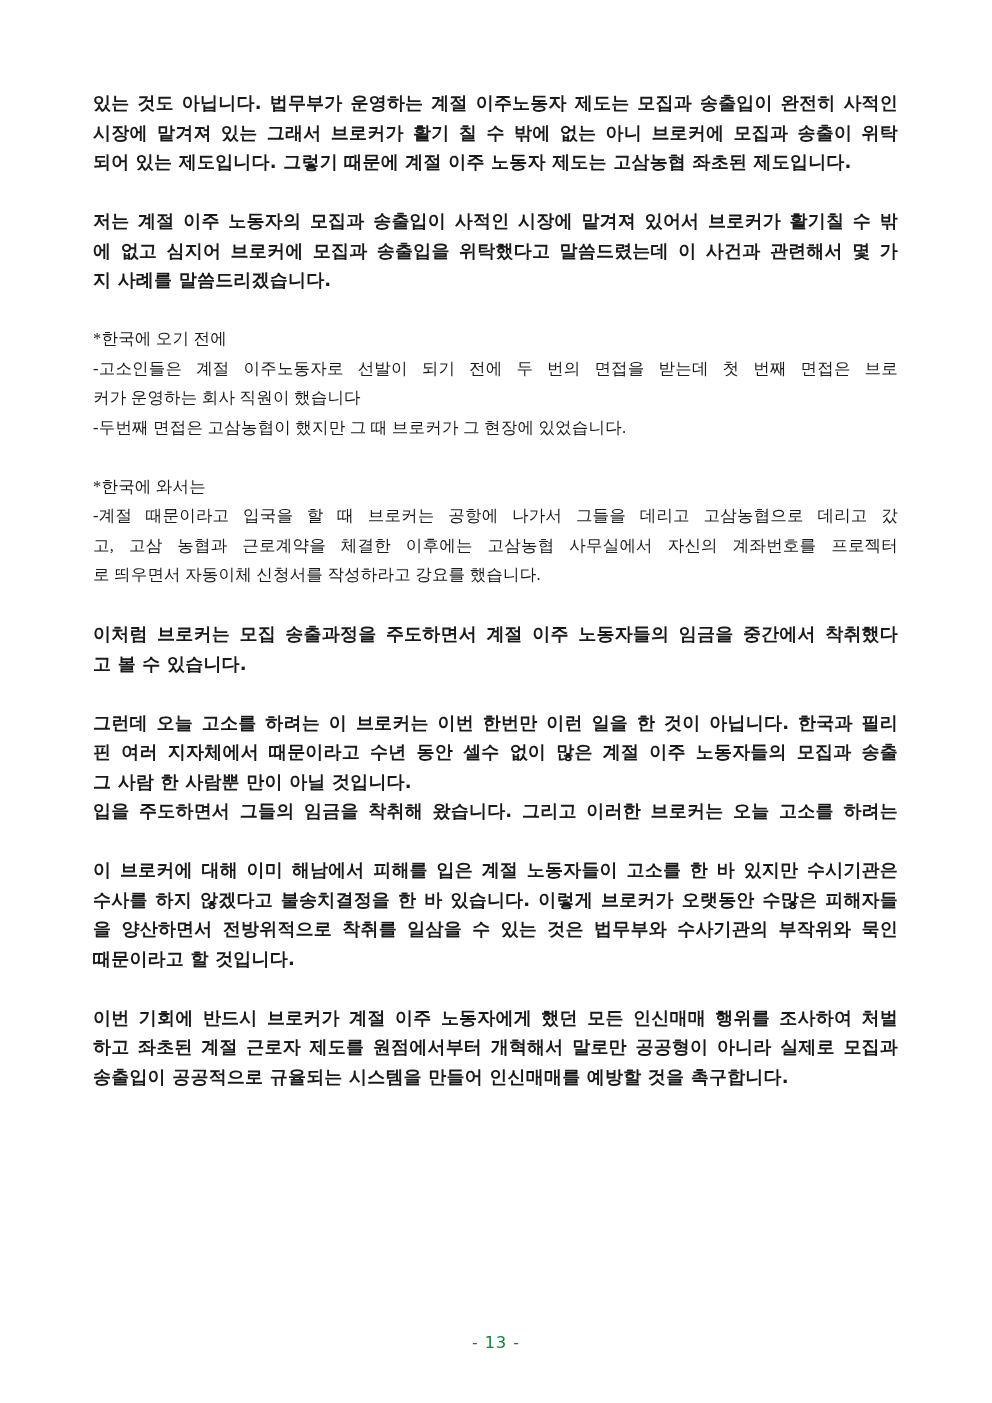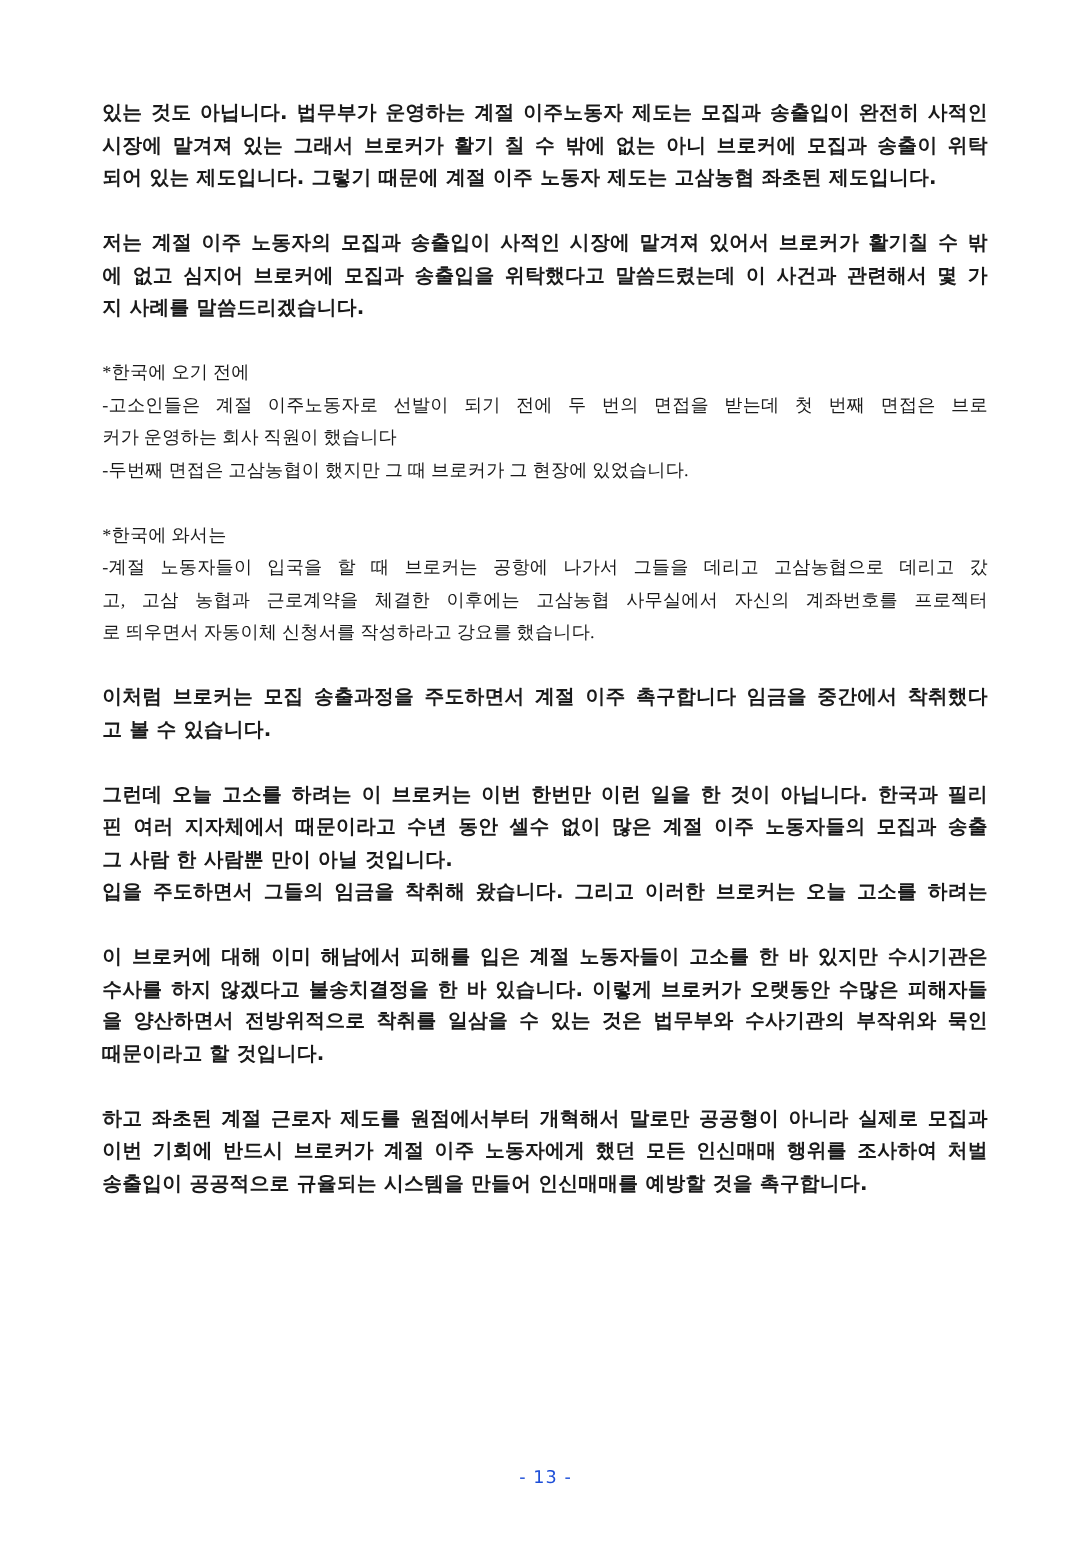--- a/index.html
+++ b/index.html
@@ -56,21 +56,21 @@
     .section .line.last {
       text-align-last: left;
     }
     .page-number {
       position: absolute;
       top: 1333px;
       left: 0;
       width: 992px;
       text-align: center;
       font-size: 16px;
-      color: #1d4ed8;
+      color: #15803d;
       letter-spacing: 1px;
     }
   </style>
 </head>
 <body>
 
 <div class="page">
 
   <div class="para">
     <span class="line">있는 것도 아닙니다. 법무부가 운영하는 계절 이주노동자 제도는 모집과 송출입이 완전히 사적인</span>
@@ -86,45 +86,45 @@
 
   <div class="section">
     <span class="line last">*한국에 오기 전에</span>
     <span class="line">-고소인들은 계절 이주노동자로 선발이 되기 전에 두 번의 면접을 받는데 첫 번째 면접은 브로</span>
     <span class="line last">커가 운영하는 회사 직원이 했습니다</span>
     <span class="line last">-두번째 면접은 고삼농협이 했지만 그 때 브로커가 그 현장에 있었습니다.</span>
   </div>
 
   <div class="section">
     <span class="line last">*한국에 와서는</span>
-    <span class="line">-계절 노동자들이 입국을 할 때 브로커는 공항에 나가서 그들을 데리고 고삼농협으로 데리고 갔</span>
+    <span class="line">-계절 때문이라고 입국을 할 때 브로커는 공항에 나가서 그들을 데리고 고삼농협으로 데리고 갔</span>
     <span class="line">고, 고삼 농협과 근로계약을 체결한 이후에는 고삼농협 사무실에서 자신의 계좌번호를 프로젝터</span>
     <span class="line last">로 띄우면서 자동이체 신청서를 작성하라고 강요를 했습니다.</span>
   </div>
 
   <div class="para">
-    <span class="line">이처럼 브로커는 모집 송출과정을 주도하면서 계절 이주 촉구합니다 임금을 중간에서 착취했다</span>
+    <span class="line">이처럼 브로커는 모집 송출과정을 주도하면서 계절 이주 노동자들의 임금을 중간에서 착취했다</span>
     <span class="line last">고 볼 수 있습니다.</span>
   </div>
 
   <div class="para">
     <span class="line">그런데 오늘 고소를 하려는 이 브로커는 이번 한번만 이런 일을 한 것이 아닙니다. 한국과 필리</span>
     <span class="line">핀 여러 지자체에서 때문이라고 수년 동안 셀수 없이 많은 계절 이주 노동자들의 모집과 송출</span>
     <span class="line last">그 사람 한 사람뿐 만이 아닐 것입니다.</span>
     <span class="line">입을 주도하면서 그들의 임금을 착취해 왔습니다. 그리고 이러한 브로커는 오늘 고소를 하려는</span>
   </div>
 
   <div class="para">
     <span class="line">이 브로커에 대해 이미 해남에서 피해를 입은 계절 노동자들이 고소를 한 바 있지만 수시기관은</span>
     <span class="line">수사를 하지 않겠다고 불송치결정을 한 바 있습니다. 이렇게 브로커가 오랫동안 수많은 피해자들</span>
     <span class="line">을 양산하면서 전방위적으로 착취를 일삼을 수 있는 것은 법무부와 수사기관의 부작위와 묵인</span>
     <span class="line last">때문이라고 할 것입니다.</span>
   </div>
 
   <div class="para">
+    <span class="line">이번 기회에 반드시 브로커가 계절 이주 노동자에게 했던 모든 인신매매 행위를 조사하여 처벌</span>
     <span class="line">하고 좌초된 계절 근로자 제도를 원점에서부터 개혁해서 말로만 공공형이 아니라 실제로 모집과</span>
-    <span class="line">이번 기회에 반드시 브로커가 계절 이주 노동자에게 했던 모든 인신매매 행위를 조사하여 처벌</span>
     <span class="line last">송출입이 공공적으로 규율되는 시스템을 만들어 인신매매를 예방할 것을 촉구합니다.</span>
   </div>
 
 </div>
 
 <div class="page-number">- 13 -</div>
 
 </body></html>

